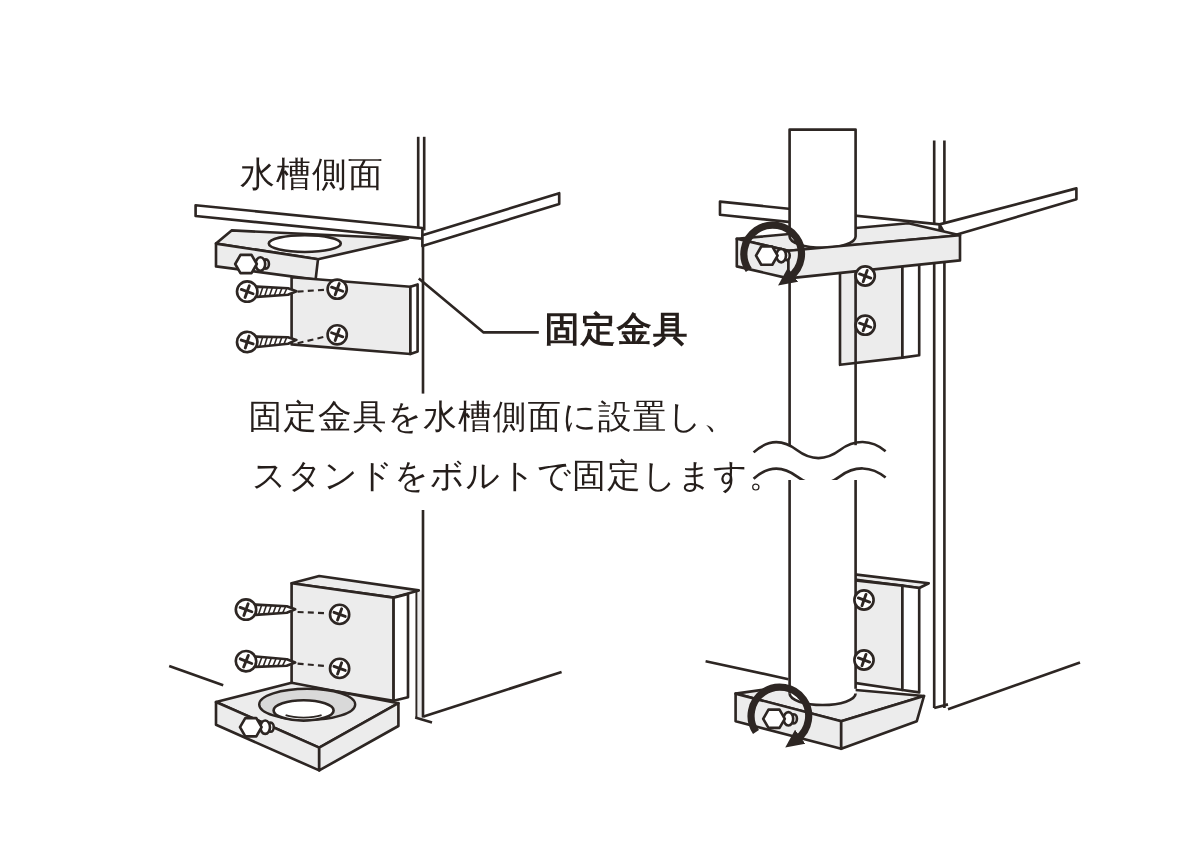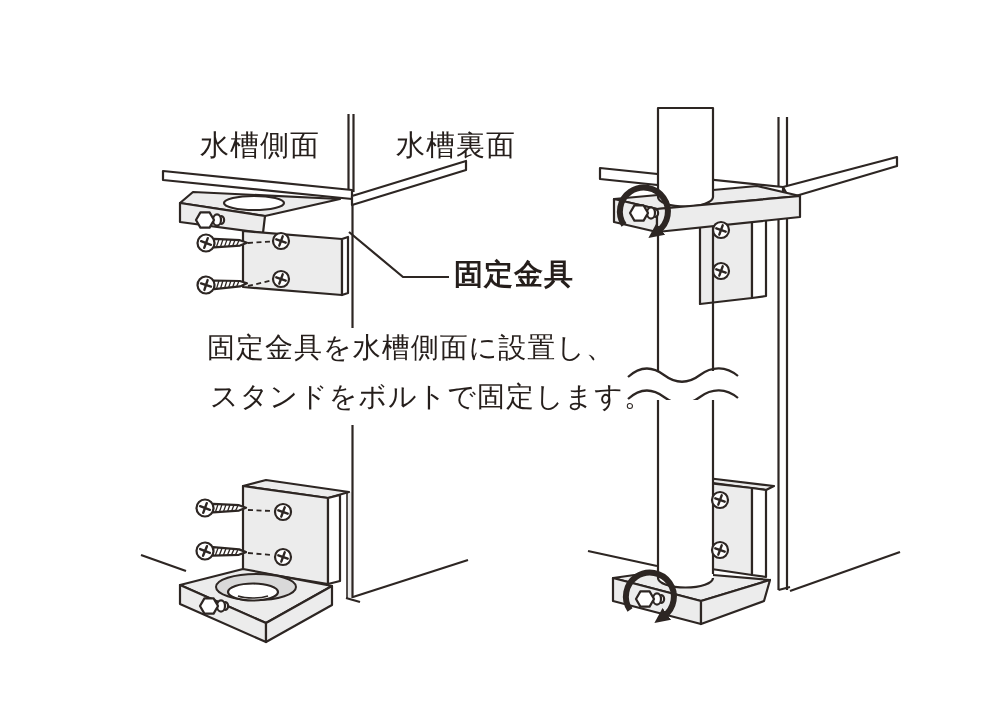--- a/index.html
+++ b/index.html
@@ -187,18 +187,17 @@
 
     <use href="#hexbolt" transform="translate(645,599)"></use>
     <use href="#rotarrow" transform="translate(650,597)"></use>
 
     <line class="ln" x1="588" y1="551" x2="657" y2="566"></line>
     <line class="ln" x1="790" y1="591" x2="900" y2="552"></line>
   </g>
 </svg>
 
 <div class="lbl lbl-big" style="left:200px;top:126px;">水槽側面</div>
-<div class="lbl lbl-big" style="left:396px;top:126px;">水槽裏面</div>
 <div class="lbl lbl-big" style="left:454px;top:255px;font-weight:bold;">固定金具</div>
 <div class="lbl lbl-cap" style="left:207px;top:329px;">固定金具を水槽側面に設置し、</div>
 <div class="lbl lbl-cap" style="left:210px;top:378px;">スタンドをボルトで固定します。</div>
 
 </div>
 
 </body></html>

